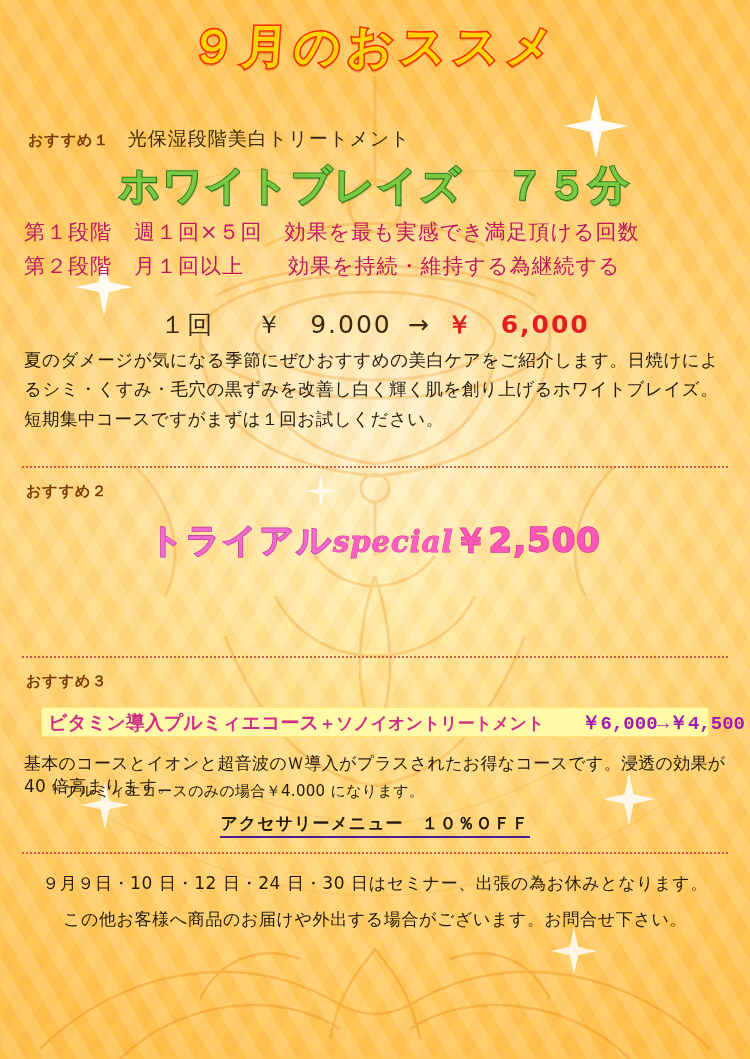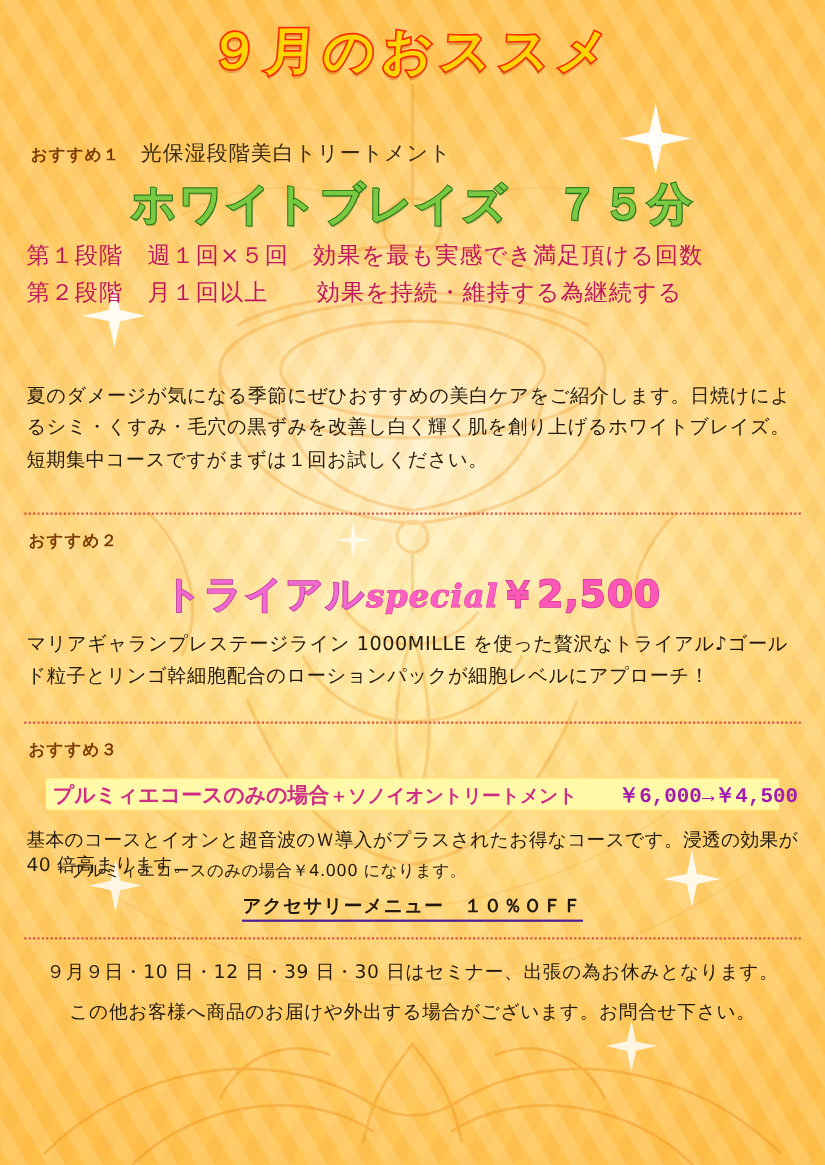--- a/index.html
+++ b/index.html
@@ -216,72 +216,78 @@
     <span class="big-green">ホワイトブレイズ　７５分</span>
   </div>
 
   <div class="blk" style="left:24px;top:218px;">
     <span class="line-row">第１段階　週１回×５回　効果を最も実感でき満足頂ける回数</span>
   </div>
   <div class="blk" style="left:24px;top:252px;">
     <span class="line-row">第２段階　月１回以上　　効果を持続・維持する為継続する</span>
   </div>
 
+  <div class="blk center" style="left:0;top:308px;">
+    <span class="price-row">
+      <span>１回</span>
+      <span style="display:inline-block;width:22px;"></span>
+      <span class="price-old">￥　9.000</span>
+      <span class="arrow">→</span>
+      <span class="price-new">￥　6,000</span>
+    </span>
+  </div>
 
   <div class="blk" style="left:24px;top:346px;width:702px;">
     <div class="body-text">夏のダメージが気になる季節にぜひおすすめの美白ケアをご紹介します。日焼けによるシミ・くすみ・毛穴の黒ずみを改善し白く輝く肌を創り上げるホワイトブレイズ。短期集中コースですがまずは１回お試しください。</div>
   </div>
 
   <div class="divider" style="left:22px;top:466px;width:706px;"></div>
 
   <div class="blk" style="left:26px;top:482px;">
     <span class="label">おすすめ２</span>
   </div>
 
   <div class="blk" style="left:0;top:518px;width:750px;">
     <div style="display:flex;align-items:baseline;justify-content:center;">
       <span class="pink-big">トライアル</span>
       <span class="pink-script">special</span>
       <span class="pink-price">￥2,500</span>
     </div>
   </div>
 
-  <div class="blk" style="left:24px;top:572px;width:702px;">
-    <div class="body-text">マリアギャランプレステージライン 1000MILLE を使った贅沢なトライアル♪ゴールド粒子とリンゴ幹細胞配合のローションパックが細胞レベルにアプローチ！</div>
-  </div>
 
   <div class="divider" style="left:22px;top:656px;width:706px;"></div>
 
   <div class="blk" style="left:26px;top:672px;">
     <span class="label">おすすめ３</span>
   </div>
 
   <div class="hl-band" style="left:42px;top:708px;width:666px;height:28px;"></div>
   <div class="blk" style="left:48px;top:710px;width:660px;">
     <span class="hl-text">
-      <span>プルミィエコースのみの場合</span><span class="thin">＋</span><span class="thin">ソノイオントリートメント</span>
+      <span>ビタミン導入プルミィエコース</span><span class="thin">＋</span><span class="thin">ソノイオントリートメント</span>
       <span style="display:inline-block;width:24px;"></span>
       <span class="hl-price">￥6,000</span><span class="hl-price">→</span><span class="hl-price">￥4,500</span>
     </span>
   </div>
 
   <div class="blk" style="left:24px;top:752px;width:706px;">
     <div class="small-note" style="font-size:17px;">基本のコースとイオンと超音波のＷ導入がプラスされたお得なコースです。浸透の効果が 40 倍高まります。</div>
   </div>
 
   <div class="blk" style="left:48px;top:782px;">
     <span class="small-note">＊プルミィエコースのみの場合￥4.000 になります。</span>
   </div>
 
   <div class="blk center" style="left:0;top:812px;">
     <span class="accessory">アクセサリーメニュー　１０％ＯＦＦ</span>
   </div>
 
   <div class="divider" style="left:22px;top:852px;width:706px;"></div>
 
   <div class="blk center" style="left:0;top:872px;">
-    <span class="notice">９月９日・10 日・12 日・39 日・30 日はセミナー、出張の為お休みとなります。</span>
+    <span class="notice">９月９日・10 日・12 日・24 日・30 日はセミナー、出張の為お休みとなります。</span>
   </div>
   <div class="blk center" style="left:0;top:908px;">
     <span class="notice">この他お客様へ商品のお届けや外出する場合がございます。お問合せ下さい。</span>
   </div>
 
 </div>
 
 </body></html>

